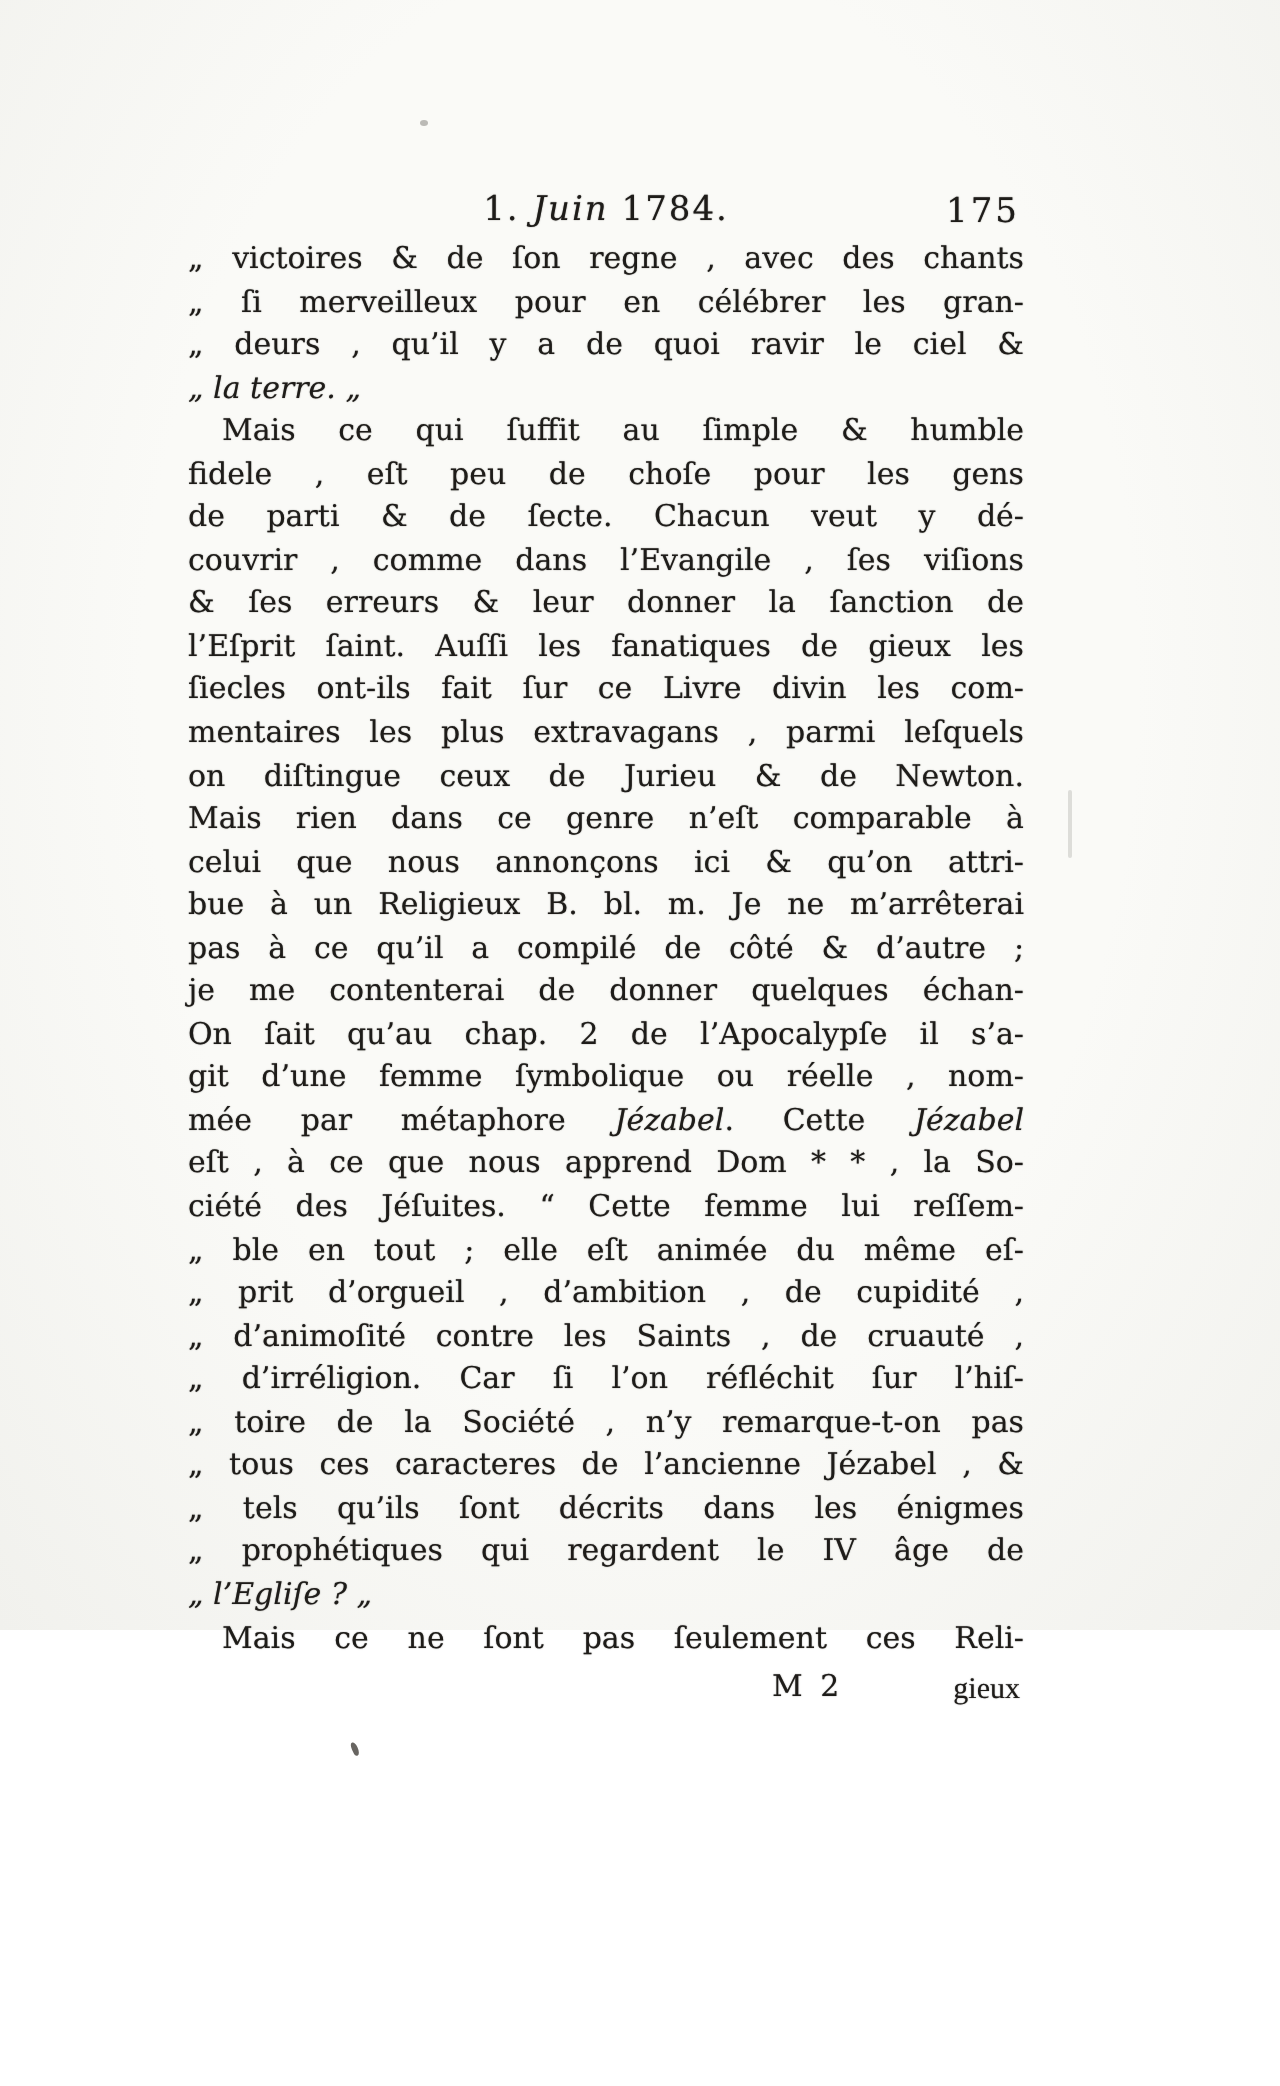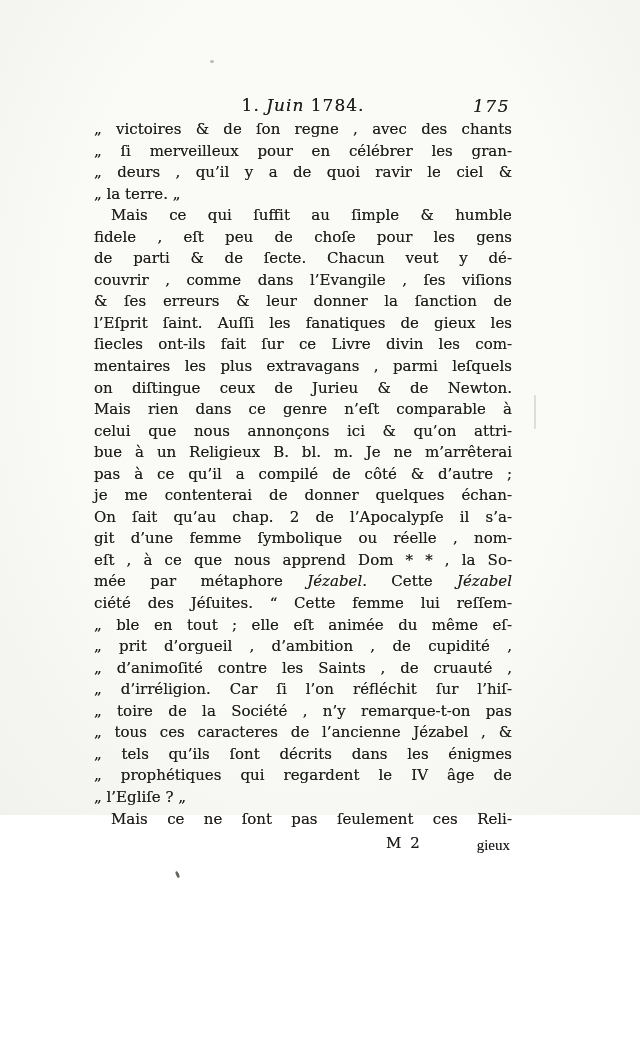--- a/index.html
+++ b/index.html
@@ -23,38 +23,37 @@
   }
   .header-date {
     display: block;
     text-align: center;
     letter-spacing: 1px;
   }
   .page-number {
     position: absolute;
     right: 2px; top: 1px;
     letter-spacing: 1.5px;
-    font-style: italic;
   }
   .text-block {
     position: absolute;
     left: 94px; top: 119px;
     width: 418px;
     font-size: 15px;
     line-height: 21.55px;
     text-shadow: 0 0 0.6px rgba(25,22,18,0.6);
   }
   .line {
     text-align: justify;
     text-align-last: justify;
     white-space: normal;
     height: 21.55px;
     overflow: visible;
   }
-  .line.short { text-align: center; text-align-last: left; }
+  .line.short { text-align: center; text-align-last: left; font-style: italic; }
   .line.ind { text-indent: 17px; }
   .it { font-style: italic; }
   .sig-line {
     position: relative;
     height: 22px;
     margin-top: 3px;
   }
   .gathering {
     position: absolute; left: 292px; top: 0;
     letter-spacing: 2px;
@@ -107,22 +106,22 @@
       <div class="line j"><span>ſiecles ont-ils fait ſur ce Livre divin les com-</span></div>
       <div class="line j"><span>mentaires les plus extravagans , parmi leſquels</span></div>
       <div class="line j"><span>on diſtingue ceux de Jurieu &amp; de Newton.</span></div>
       <div class="line j"><span>Mais rien dans ce genre n’eſt comparable à</span></div>
       <div class="line j"><span>celui que nous annonçons ici &amp; qu’on attri-</span></div>
       <div class="line j"><span>bue à un Religieux B. bl. m. Je ne m’arrêterai</span></div>
       <div class="line j"><span>pas à ce qu’il a compilé de côté &amp; d’autre ;</span></div>
       <div class="line j"><span>je me contenterai de donner quelques échan-</span></div>
       <div class="line j"><span>On ſait qu’au chap. 2 de l’Apocalypſe il s’a-</span></div>
       <div class="line j"><span>git d’une femme ſymbolique ou réelle , nom-</span></div>
+      <div class="line j"><span>mée par métaphore </span><span class="it">Jézabel</span><span>. Cette </span><span class="it">Jézabel</span></div>
       <div class="line j"><span>eſt , à ce que nous apprend Dom * * , la So-</span></div>
-      <div class="line j"><span>mée par métaphore </span><span class="it">Jézabel</span><span>. Cette </span><span class="it">Jézabel</span></div>
       <div class="line j"><span>ciété des Jéſuites. “ Cette femme lui reſſem-</span></div>
       <div class="line j"><span>„ ble en tout ; elle eſt animée du même eſ-</span></div>
       <div class="line j"><span>„ prit d’orgueil , d’ambition , de cupidité ,</span></div>
       <div class="line j"><span>„ d’animoſité contre les Saints , de cruauté ,</span></div>
       <div class="line j"><span>„ d’irréligion. Car ſi l’on réfléchit ſur l’hiſ-</span></div>
       <div class="line j"><span>„ toire de la Société , n’y remarque-t-on pas</span></div>
       <div class="line j"><span>„ tous ces caracteres de l’ancienne Jézabel , &amp;</span></div>
       <div class="line j"><span>„ tels qu’ils ſont décrits dans les énigmes</span></div>
       <div class="line j"><span>„ prophétiques qui regardent le IV âge de</span></div>
       <div class="line short"><span>„ l’Egliſe ? „</span></div>

